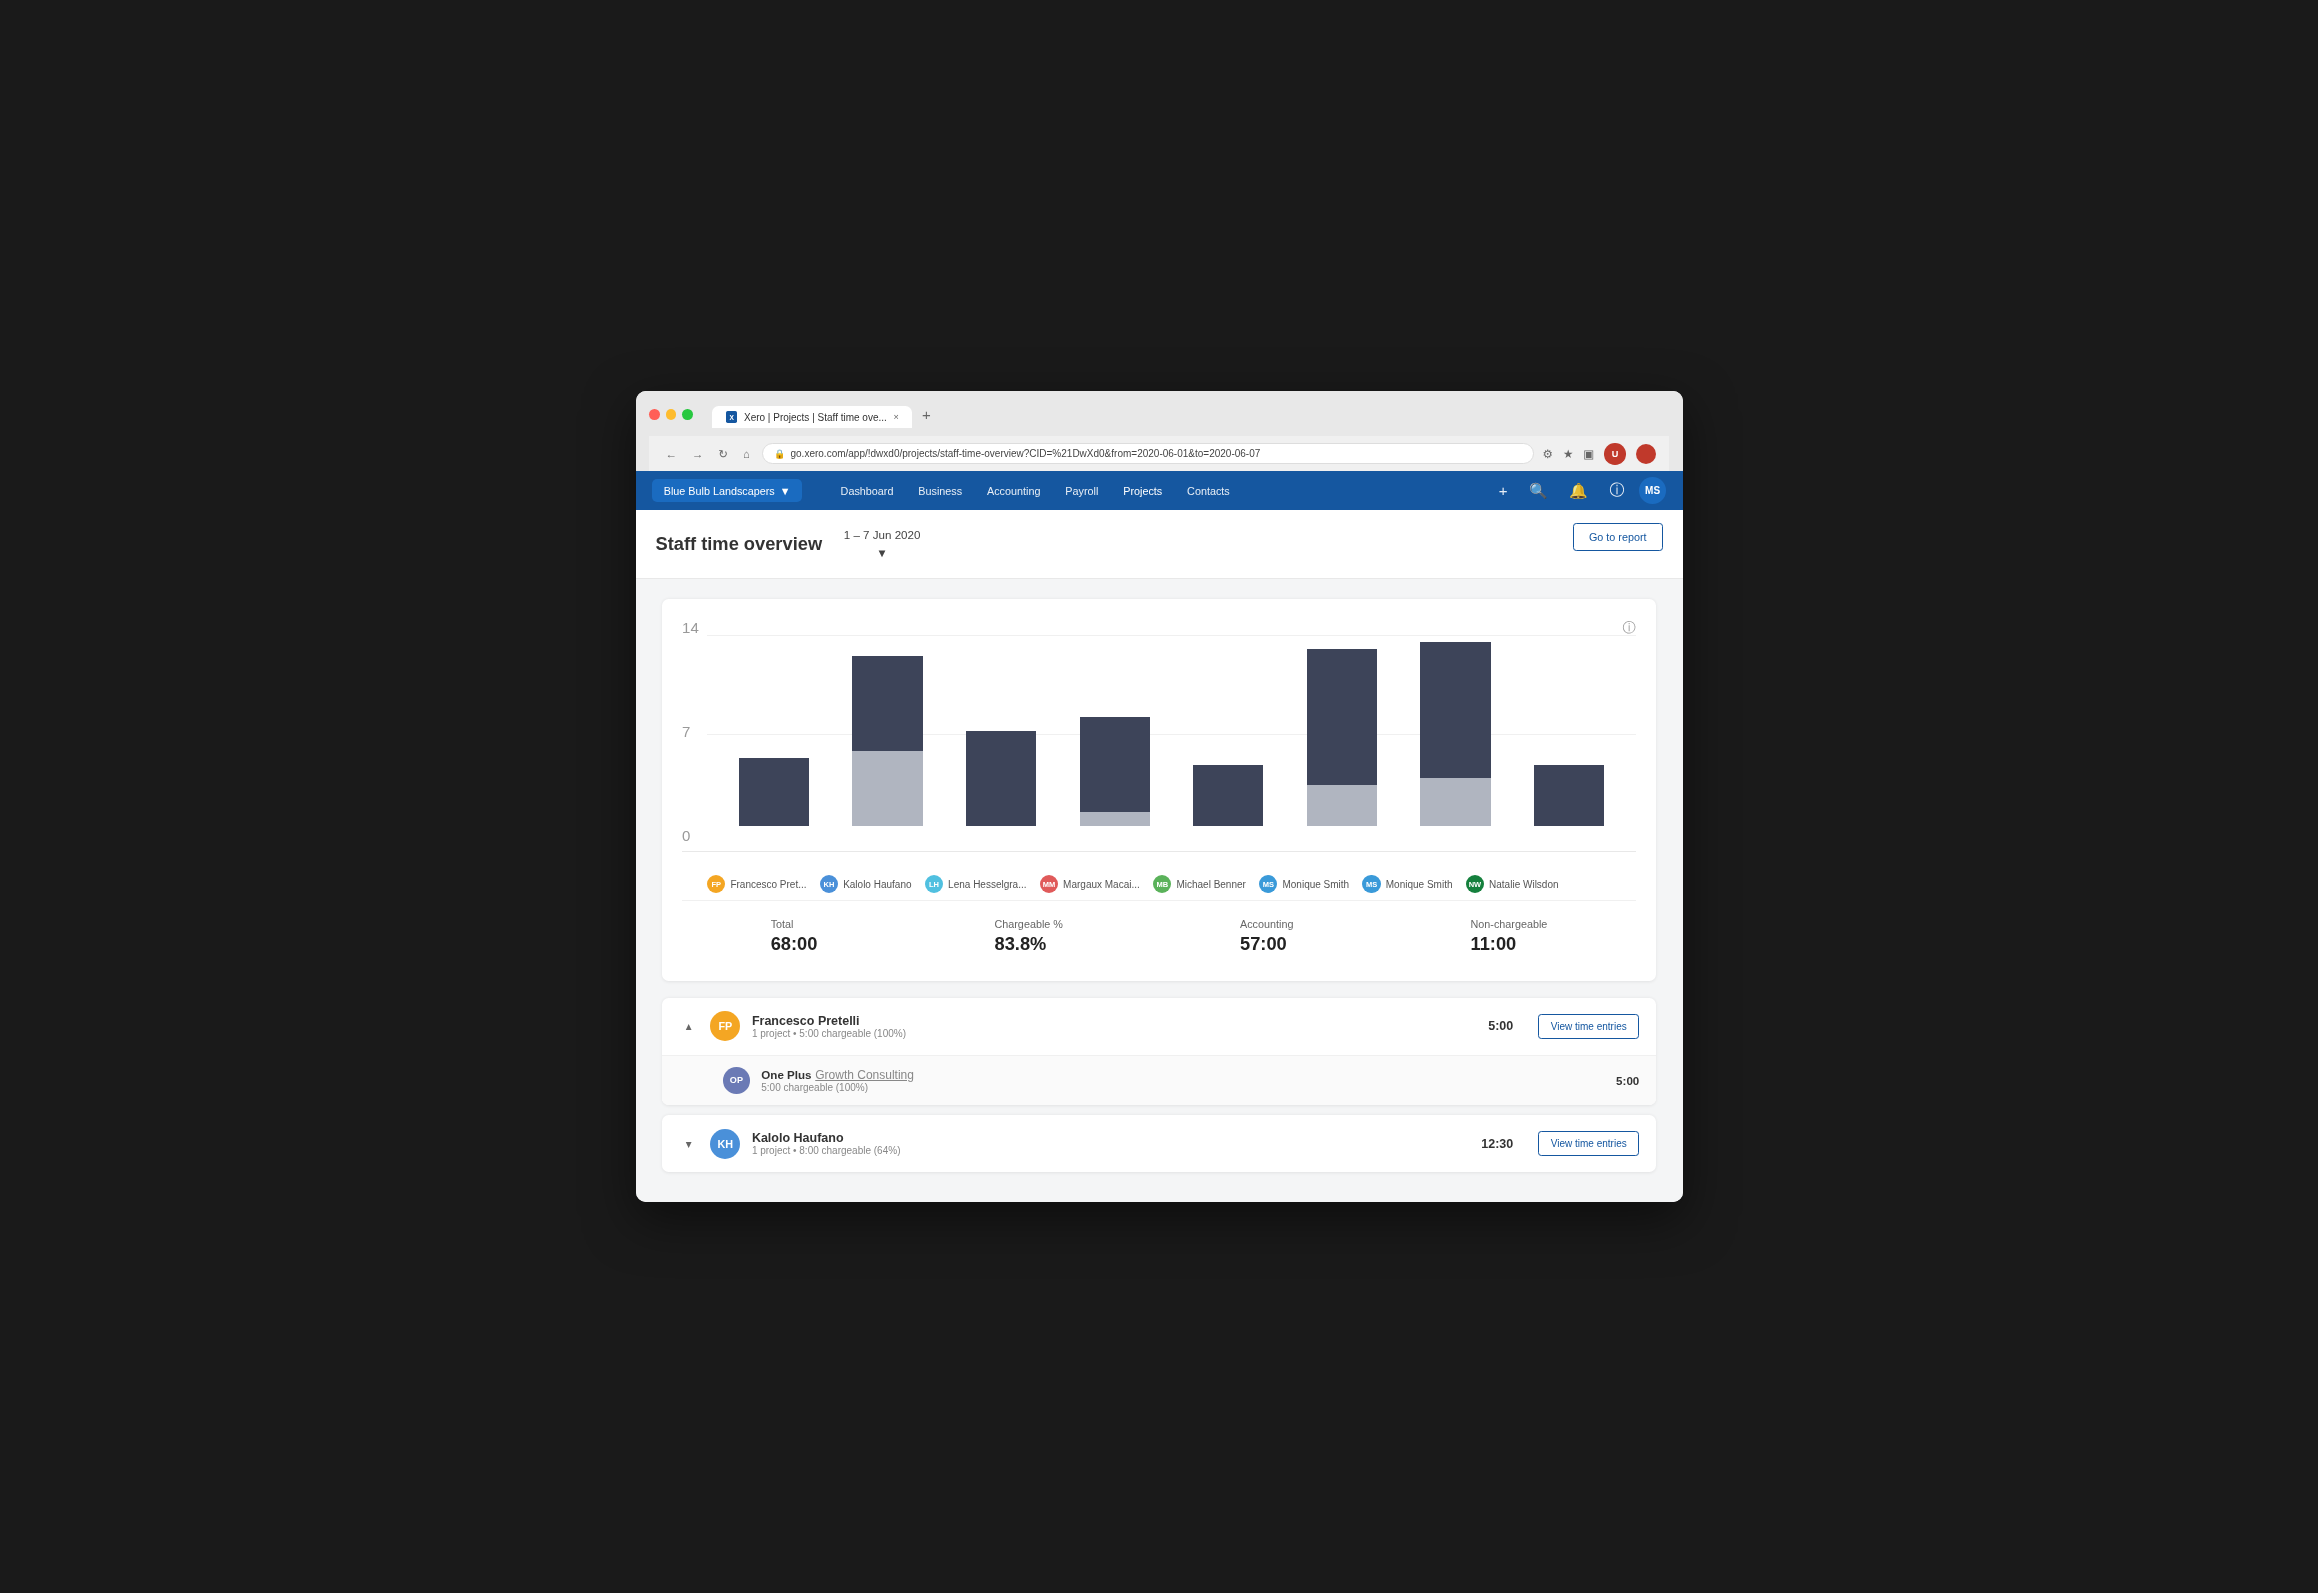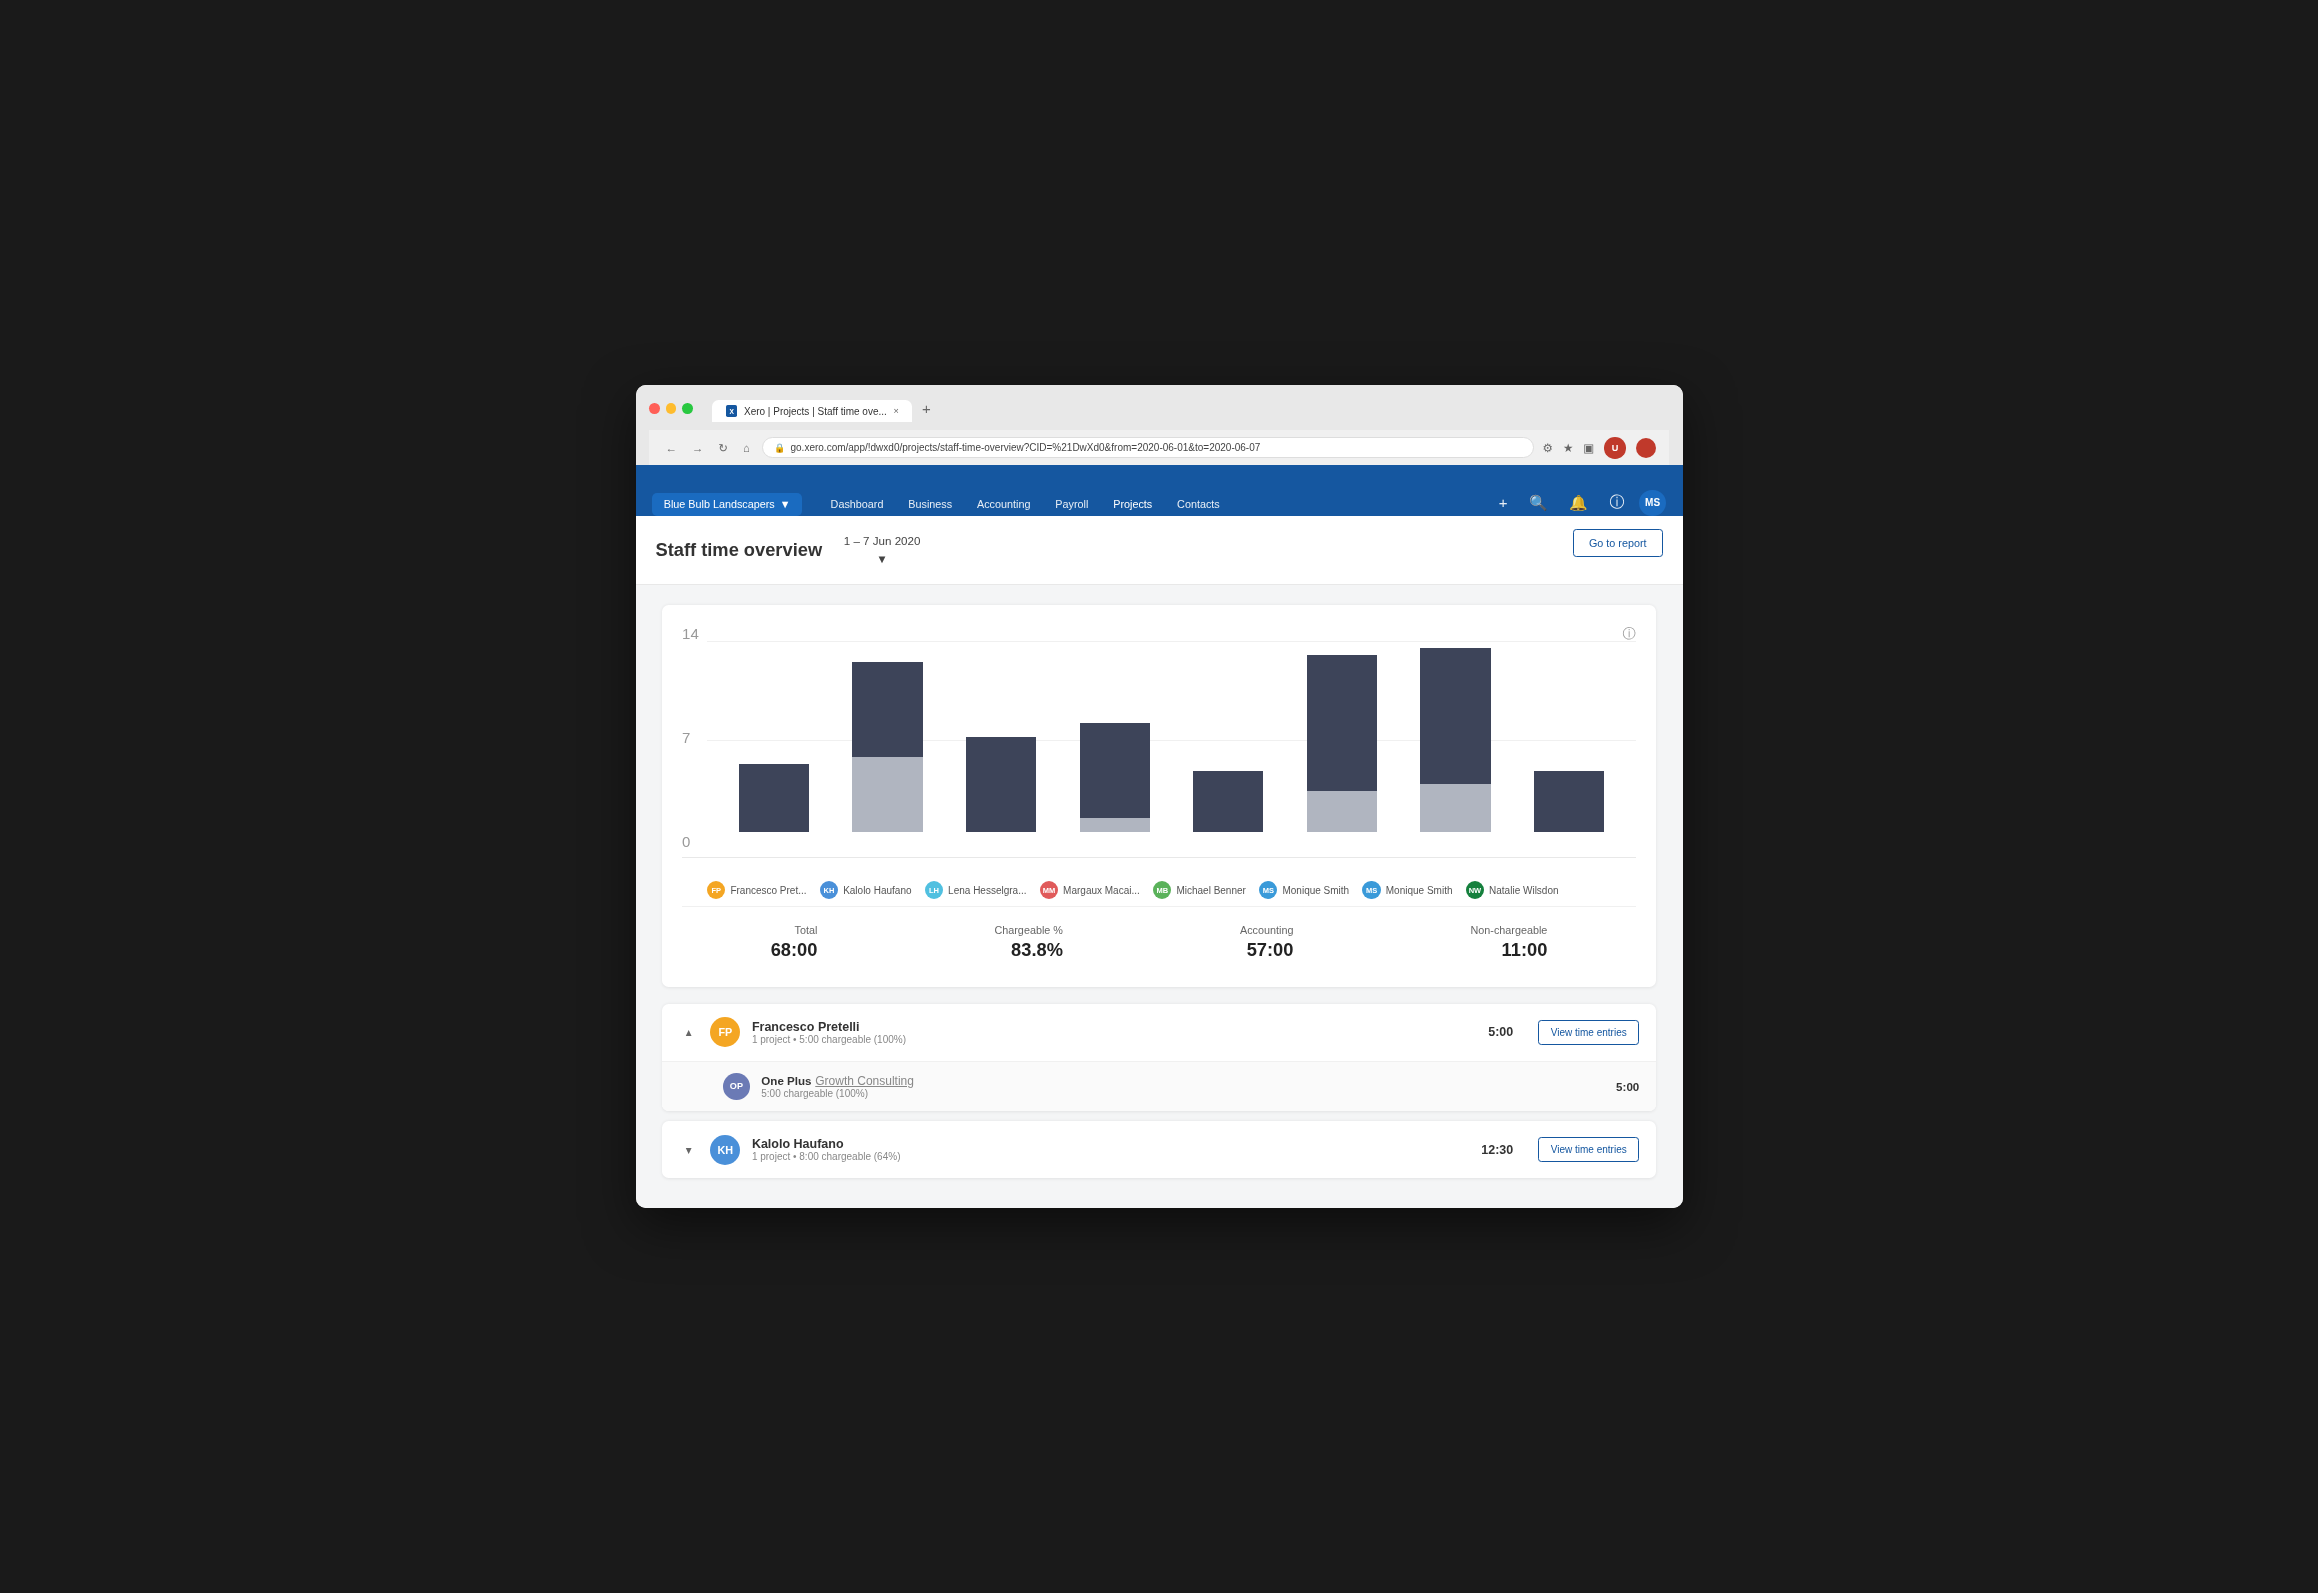--- a/index.html
+++ b/index.html
@@ -125,23 +125,23 @@
       justify-content: center;
       color: white;
       font-size: 9.1px;
       font-weight: bold;
     }
     
     .xero-nav {
       background: #1557a0;
       padding: 0 16.6px;
       display: flex;
-      align-items: flex-end;
-      height: 51px;
-      gap: 7px;
+      align-items: center;
+      height: 39px;
+      gap: 17px;
     }
     .org-btn {
       background: #1a6bc0;
       color: white;
       border: none;
       padding: 5.8px 11.6px;
       border-radius: 5px;
       font-size: 10.8px;
       font-weight: 500;
       cursor: pointer;
@@ -342,21 +342,21 @@
       color: white;
     }
     
     .stats-row {
       display: flex;
       justify-content: space-around;
       padding: 16.6px 0 6.6px;
       border-top: 0.8px solid #f0f0f0;
     }
     .stat-item {
-      text-align: right;
+      text-align: left;
     }
     .stat-label {
       font-size: 10.8px;
       color: #666;
       margin-bottom: 3.3px;
     }
     .stat-value {
       font-size: 18.3px;
       font-weight: 700;
       color: #222;

